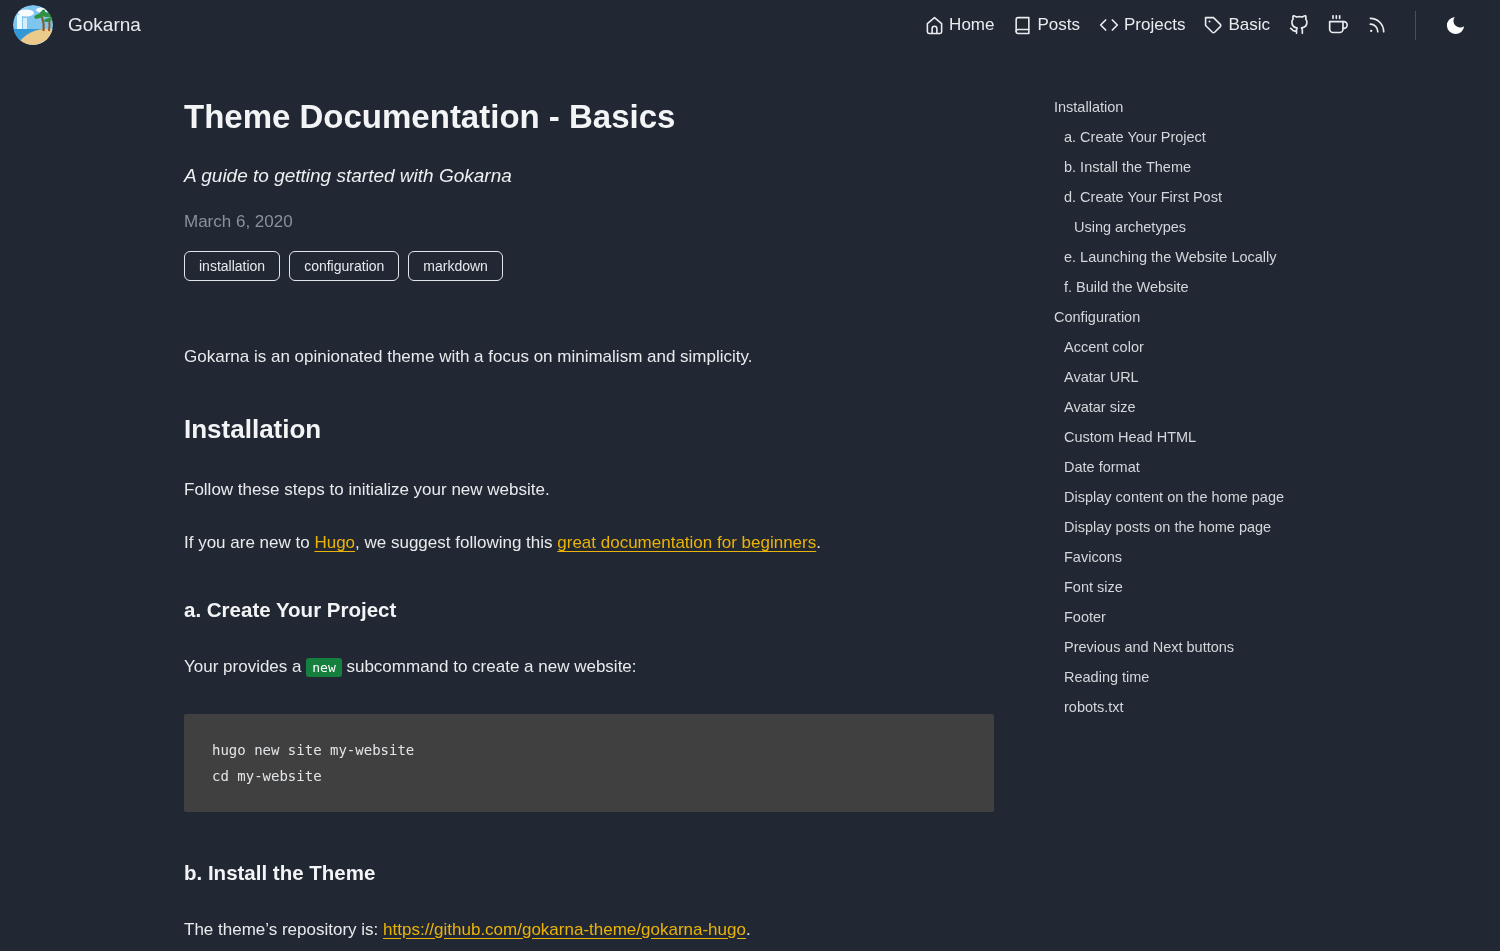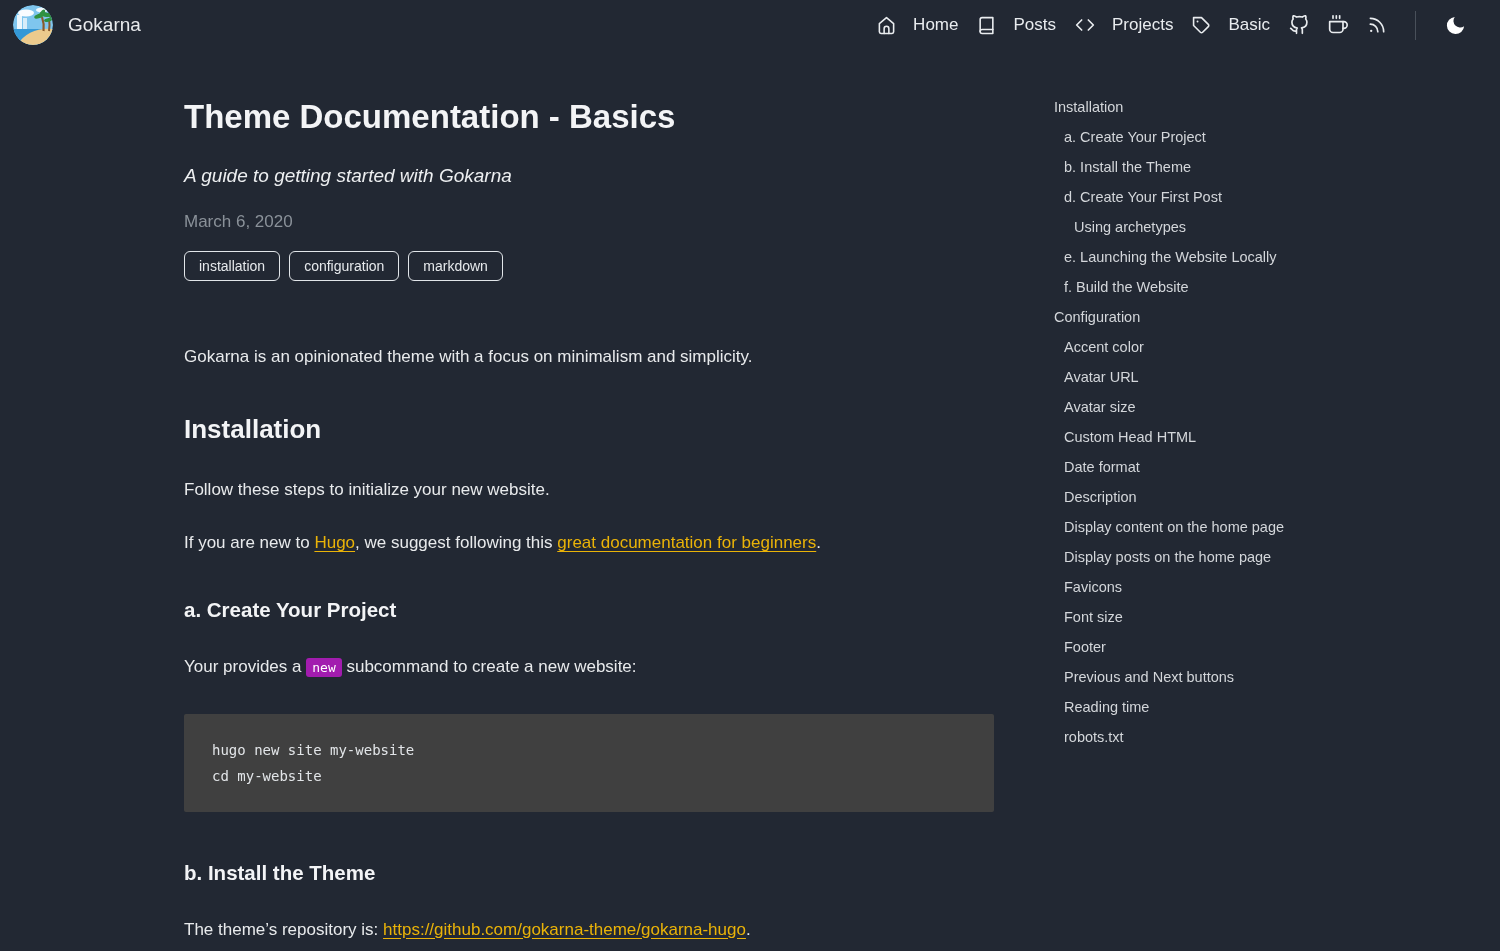--- a/index.html
+++ b/index.html
@@ -30,21 +30,21 @@
 
   nav {
     margin-left:auto;
     display:flex;
     align-items:center;
     gap:19px;
   }
   .nav-link {
     display:flex;
     align-items:center;
-    gap:17px;
+    gap:5px;
     text-decoration:none;
     font-size:17px;
     color:#e9ecef;
   }
   .nav-link svg, .icon-link svg { display:block; }
   .icon-link { color:#e9ecef; display:flex; text-decoration:none; }
   .nav-divider { width:1px; height:29px; background:#49505a; margin:0 9px; }
   .theme-toggle {
     background:none; border:none; color:#ffffff;
     cursor:pointer; display:flex; padding:0;
@@ -77,21 +77,21 @@
   h3 { margin-top:42px; font-size:20.5px; font-weight:700; color:#f3f4f6; }
   .p-new { margin-top:33px; }
   .p-repo { margin-top:33px; }
   .h3-b { margin-top:49px; }
 
   article a.text-link { color:#eab308; text-decoration:underline; text-underline-offset:3px; }
 
   .inline-code {
     font-family:"DejaVu Sans Mono", monospace;
     font-size:13px;
-    background:#a21caf;
+    background:#15803d;
     color:#ffffff;
     padding:2px 6px;
     border-radius:3px;
   }
 
   pre.code-block {
     margin-top:34px;
     background:#404040;
     padding:23px 28px;
     border-radius:2px;
@@ -249,21 +249,20 @@
       <li class="lvl2"><a href="#">d. Create Your First Post</a></li>
       <li class="lvl3"><a href="#">Using archetypes</a></li>
       <li class="lvl2"><a href="#">e. Launching the Website Locally</a></li>
       <li class="lvl2"><a href="#">f. Build the Website</a></li>
       <li class="lvl1"><a href="#">Configuration</a></li>
       <li class="lvl2"><a href="#">Accent color</a></li>
       <li class="lvl2"><a href="#">Avatar URL</a></li>
       <li class="lvl2"><a href="#">Avatar size</a></li>
       <li class="lvl2"><a href="#">Custom Head HTML</a></li>
       <li class="lvl2"><a href="#">Date format</a></li>
-      <li class="lvl2"><a href="#">Description</a></li>
       <li class="lvl2"><a href="#">Display content on the home page</a></li>
       <li class="lvl2"><a href="#">Display posts on the home page</a></li>
       <li class="lvl2"><a href="#">Favicons</a></li>
       <li class="lvl2"><a href="#">Font size</a></li>
       <li class="lvl2"><a href="#">Footer</a></li>
       <li class="lvl2"><a href="#">Previous and Next buttons</a></li>
       <li class="lvl2"><a href="#">Reading time</a></li>
       <li class="lvl2"><a href="#">robots.txt</a></li>
     </ul>
   </aside>

